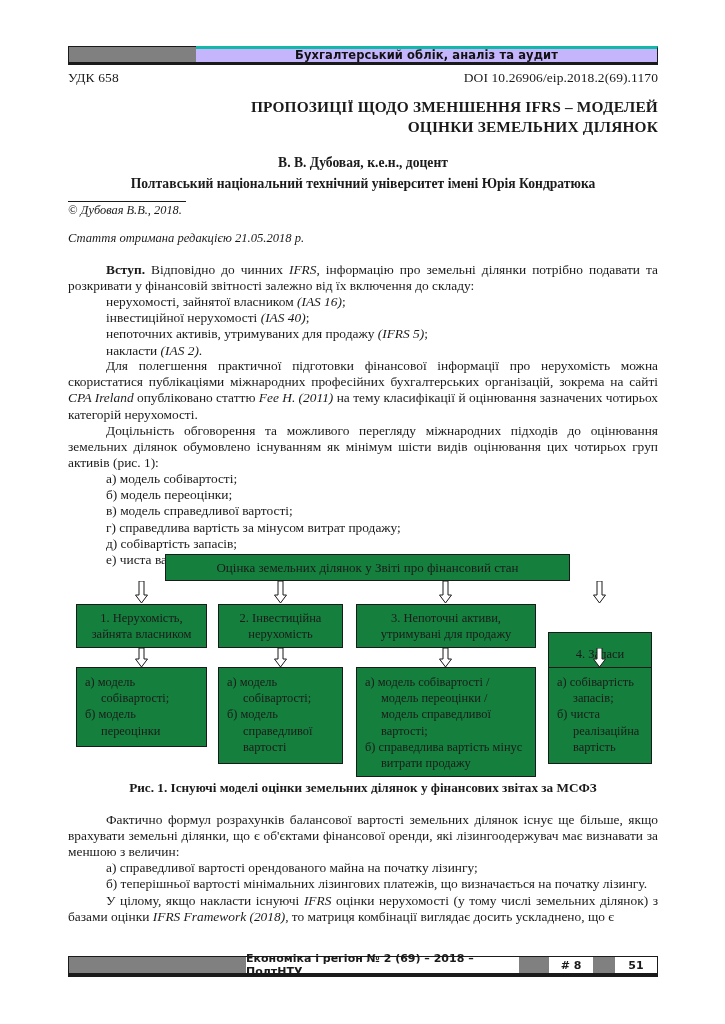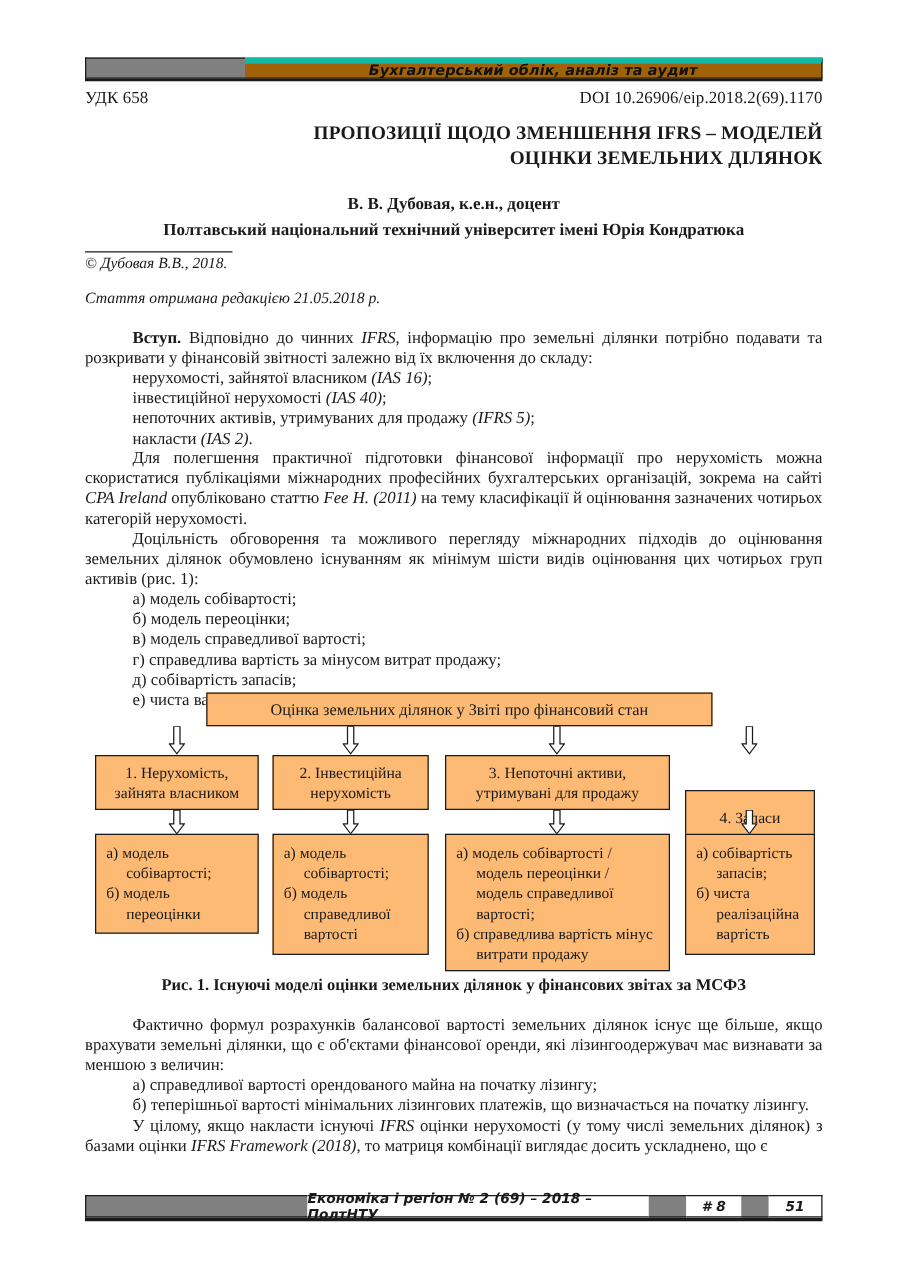--- a/index.html
+++ b/index.html
@@ -38,30 +38,29 @@
   .rh-block {
     width: 128px;
     background: #808080;
     border-top: 1px solid #1a1a1a;
     border-left: 1px solid #1a1a1a;
     border-bottom: 1px solid #1a1a1a;
     box-sizing: border-box;
   }
   .rh-title {
     flex: 1;
-    background: #a16207;
-    border-top: 5px solid #14b8a6;
+    background: #c4b5fd;
+    border-top: 3px solid #14b8a6;
     border-right: 1px solid #1a1a1a;
     border-bottom: 1px solid #1a1a1a;
     box-sizing: border-box;
     display: flex;
     align-items: center;
     justify-content: center;
     font-family: "DejaVu Sans", "Liberation Sans", sans-serif;
-    font-style: italic;
     font-weight: bold;
     font-size: 11.5px;
     letter-spacing: 0.1px;
     color: #111;
     padding-bottom: 1px;
   }
 
   
   .meta-row {
     position: absolute;
@@ -156,21 +155,21 @@
   .figure {
     position: absolute;
     left: 68px;
     top: 554px;
     width: 590px;
     height: 215px;
   }
   .fbox {
     position: absolute;
     border: 1px solid #1a1a1a;
-    background: #fdba74;
+    background: #15803d;
     box-sizing: border-box;
     font-size: 12.4px;
     line-height: 15.5px;
   }
   .top-box {
     left: 97px;
     top: 0px;
     width: 405px;
     height: 27px;
     display: flex;
@@ -241,21 +240,20 @@
     box-sizing: content-box;
   }
   .ft-cell {
     border-top: 1px solid #1a1a1a;
     border-bottom: 1px solid #1a1a1a;
     box-sizing: border-box;
     display: flex;
     align-items: center;
     justify-content: center;
     font-family: "DejaVu Sans", "Liberation Sans", sans-serif;
-    font-style: italic;
     font-weight: bold;
     font-size: 11px;
   }
   .ft-gray { background: #808080; }
   .ft-white { background: #ffffff; }
   .ft-1 { width: 178px; border-left: 1px solid #1a1a1a; }
   .ft-2 { flex: 1; }
   .ft-3 { width: 30px; }
   .ft-4 { width: 44px; }
   .ft-5 { width: 22px; }

